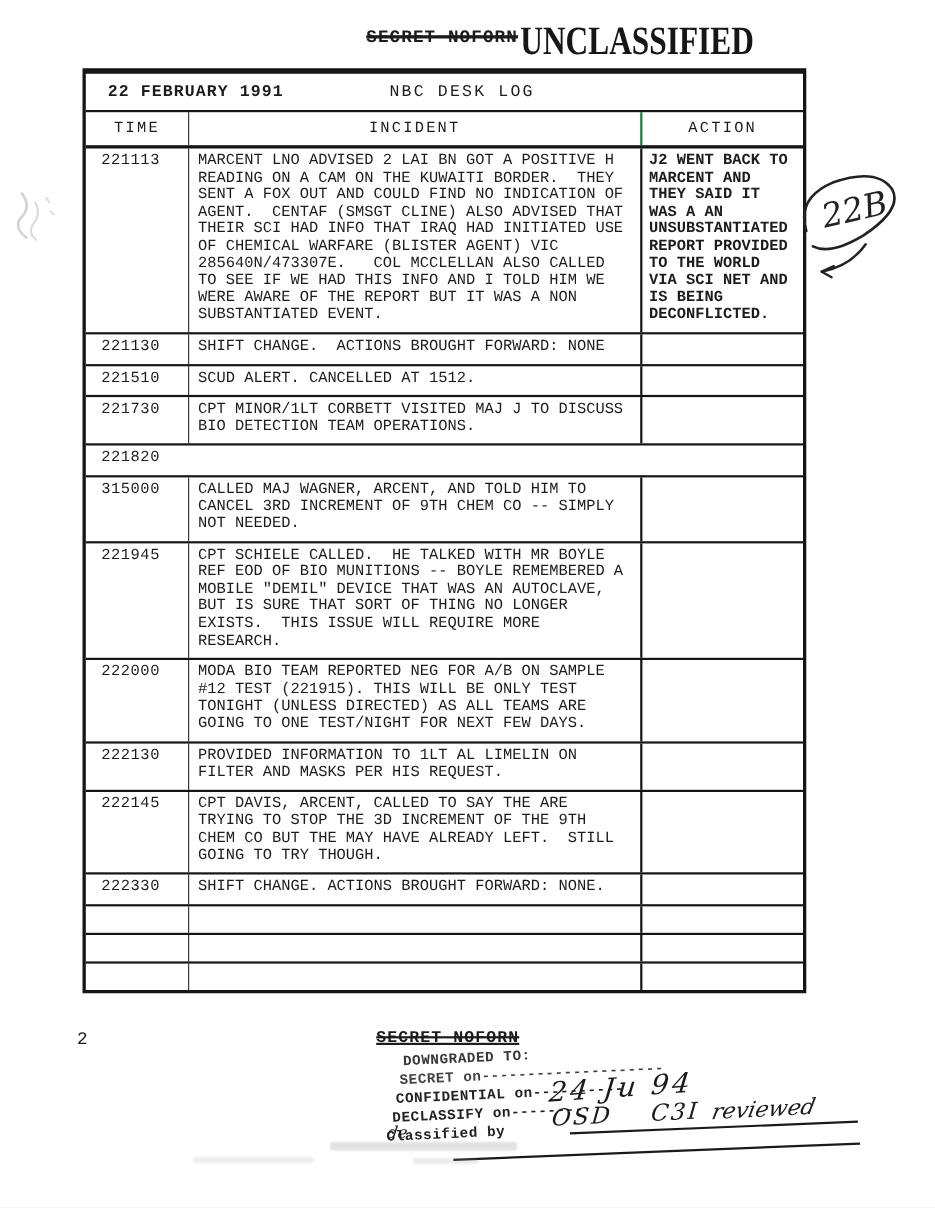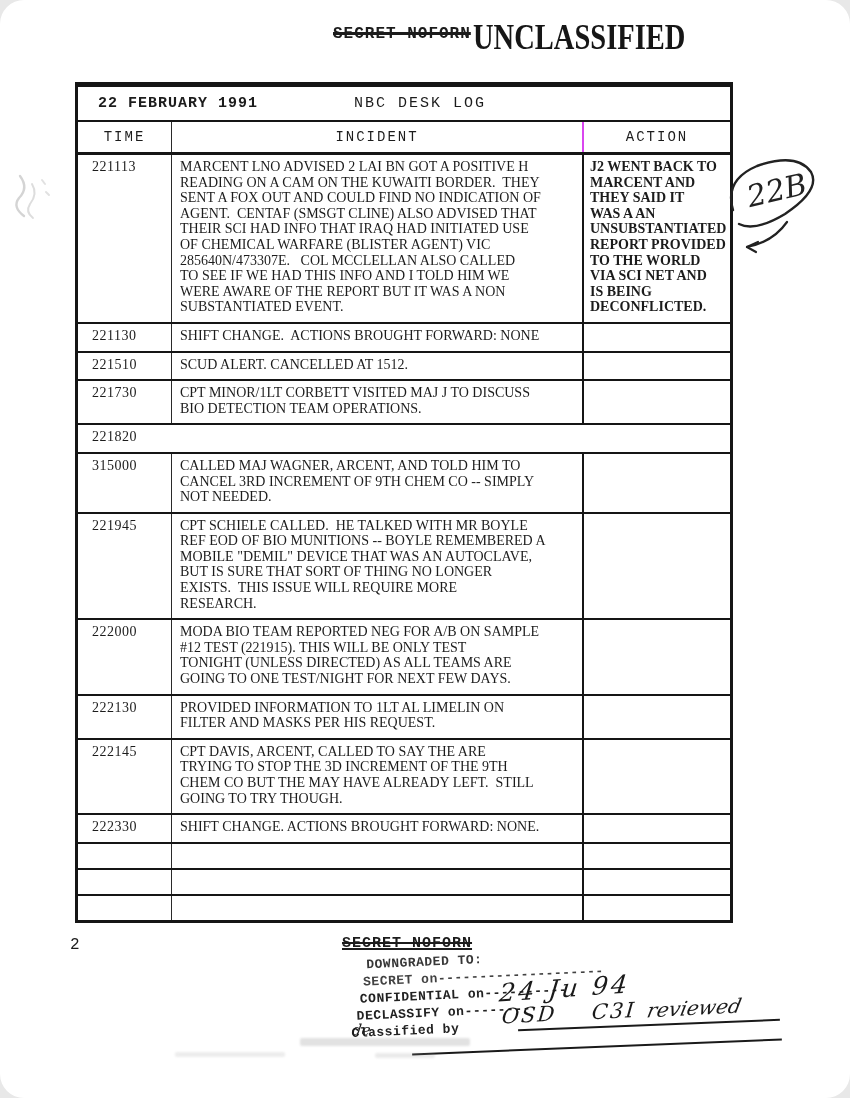--- a/index.html
+++ b/index.html
@@ -1,61 +1,58 @@
 <!DOCTYPE html>
 <html><head>
 <meta charset="utf-8">
 <style>
   html,body{margin:0;padding:0;background:#e8e8e8;}
   .page{
     position:relative; width:850px; height:1098px; margin:0 auto;
     background:#ffffff; overflow:hidden;
     font-family:"Liberation Mono","DejaVu Sans Mono",monospace;
     color:#1c1c1c;
-    border-radius:24px;
   }
   
   .top-banner{position:absolute; top:16px; left:333px; display:flex; align-items:flex-start; white-space:nowrap;}
   .struck-stamp{
     font-size:16px; font-weight:bold; letter-spacing:1px; padding-top:9px;
     text-decoration:line-through; text-decoration-thickness:2.5px;
   }
   .unclass-stamp{
     font-family:"Liberation Serif","DejaVu Serif",serif;
     font-size:31px; font-weight:bold; letter-spacing:0px;
     transform:scale(.92,1.18); transform-origin:left top; margin-left:2px;
     color:#161616;
   }
   
   .table-frame{
     position:absolute; left:75px; top:62px; width:658px;
     border:3px solid #151515; border-top-width:5px; box-sizing:border-box;
     background:#fff;
-    margin-top:20px;
   }
   .title-row{
     display:flex; align-items:center; height:33px;
     border-bottom:2px solid #151515; font-size:15px; letter-spacing:1px;
   }
   .title-date{padding-left:20px; font-weight:bold;}
   .title-name{margin-left:96px; font-weight:normal; letter-spacing:2px;}
   .header-row{
     display:grid; grid-template-columns:93px 413px 146px; height:30px;
     border-bottom:3px solid #151515; font-size:14px; font-weight:normal;
   }
   .header-cell{display:flex; align-items:center; justify-content:center; letter-spacing:2px;}
-  .header-cell.incident{border-left:1px solid #2a2a2a; border-right:2px solid #d946ef;}
+  .header-cell.incident{border-left:1px solid #2a2a2a; border-right:2px solid #15803d;}
   .log-body{display:block;}
   .grid-row{display:grid; grid-template-columns:93px 413px 146px; border-top:2px solid #151515;}
   .grid-row:first-child{border-top:none;}
   .cell{
     font-size:14px; line-height:15.6px; white-space:pre-wrap;
     padding:4px 7px 7px 8px; min-height:24px; box-sizing:border-box;
     overflow:hidden;
-    font-family:Liberation Serif, serif;
   }
   .cell.time{padding-left:14px; letter-spacing:.5px;}
   .cell.incident{border-left:1px solid #2a2a2a; border-right:2px solid #151515;}
   .cell.action{font-weight:bold; padding-left:6px; padding-right:4px;}
   
   .margin-annot{position:absolute; left:723px; top:152px;}
   .margin-annot text{
     font-family:"DejaVu Serif",serif; font-style:italic; font-size:30px; fill:#222;
   }
   

